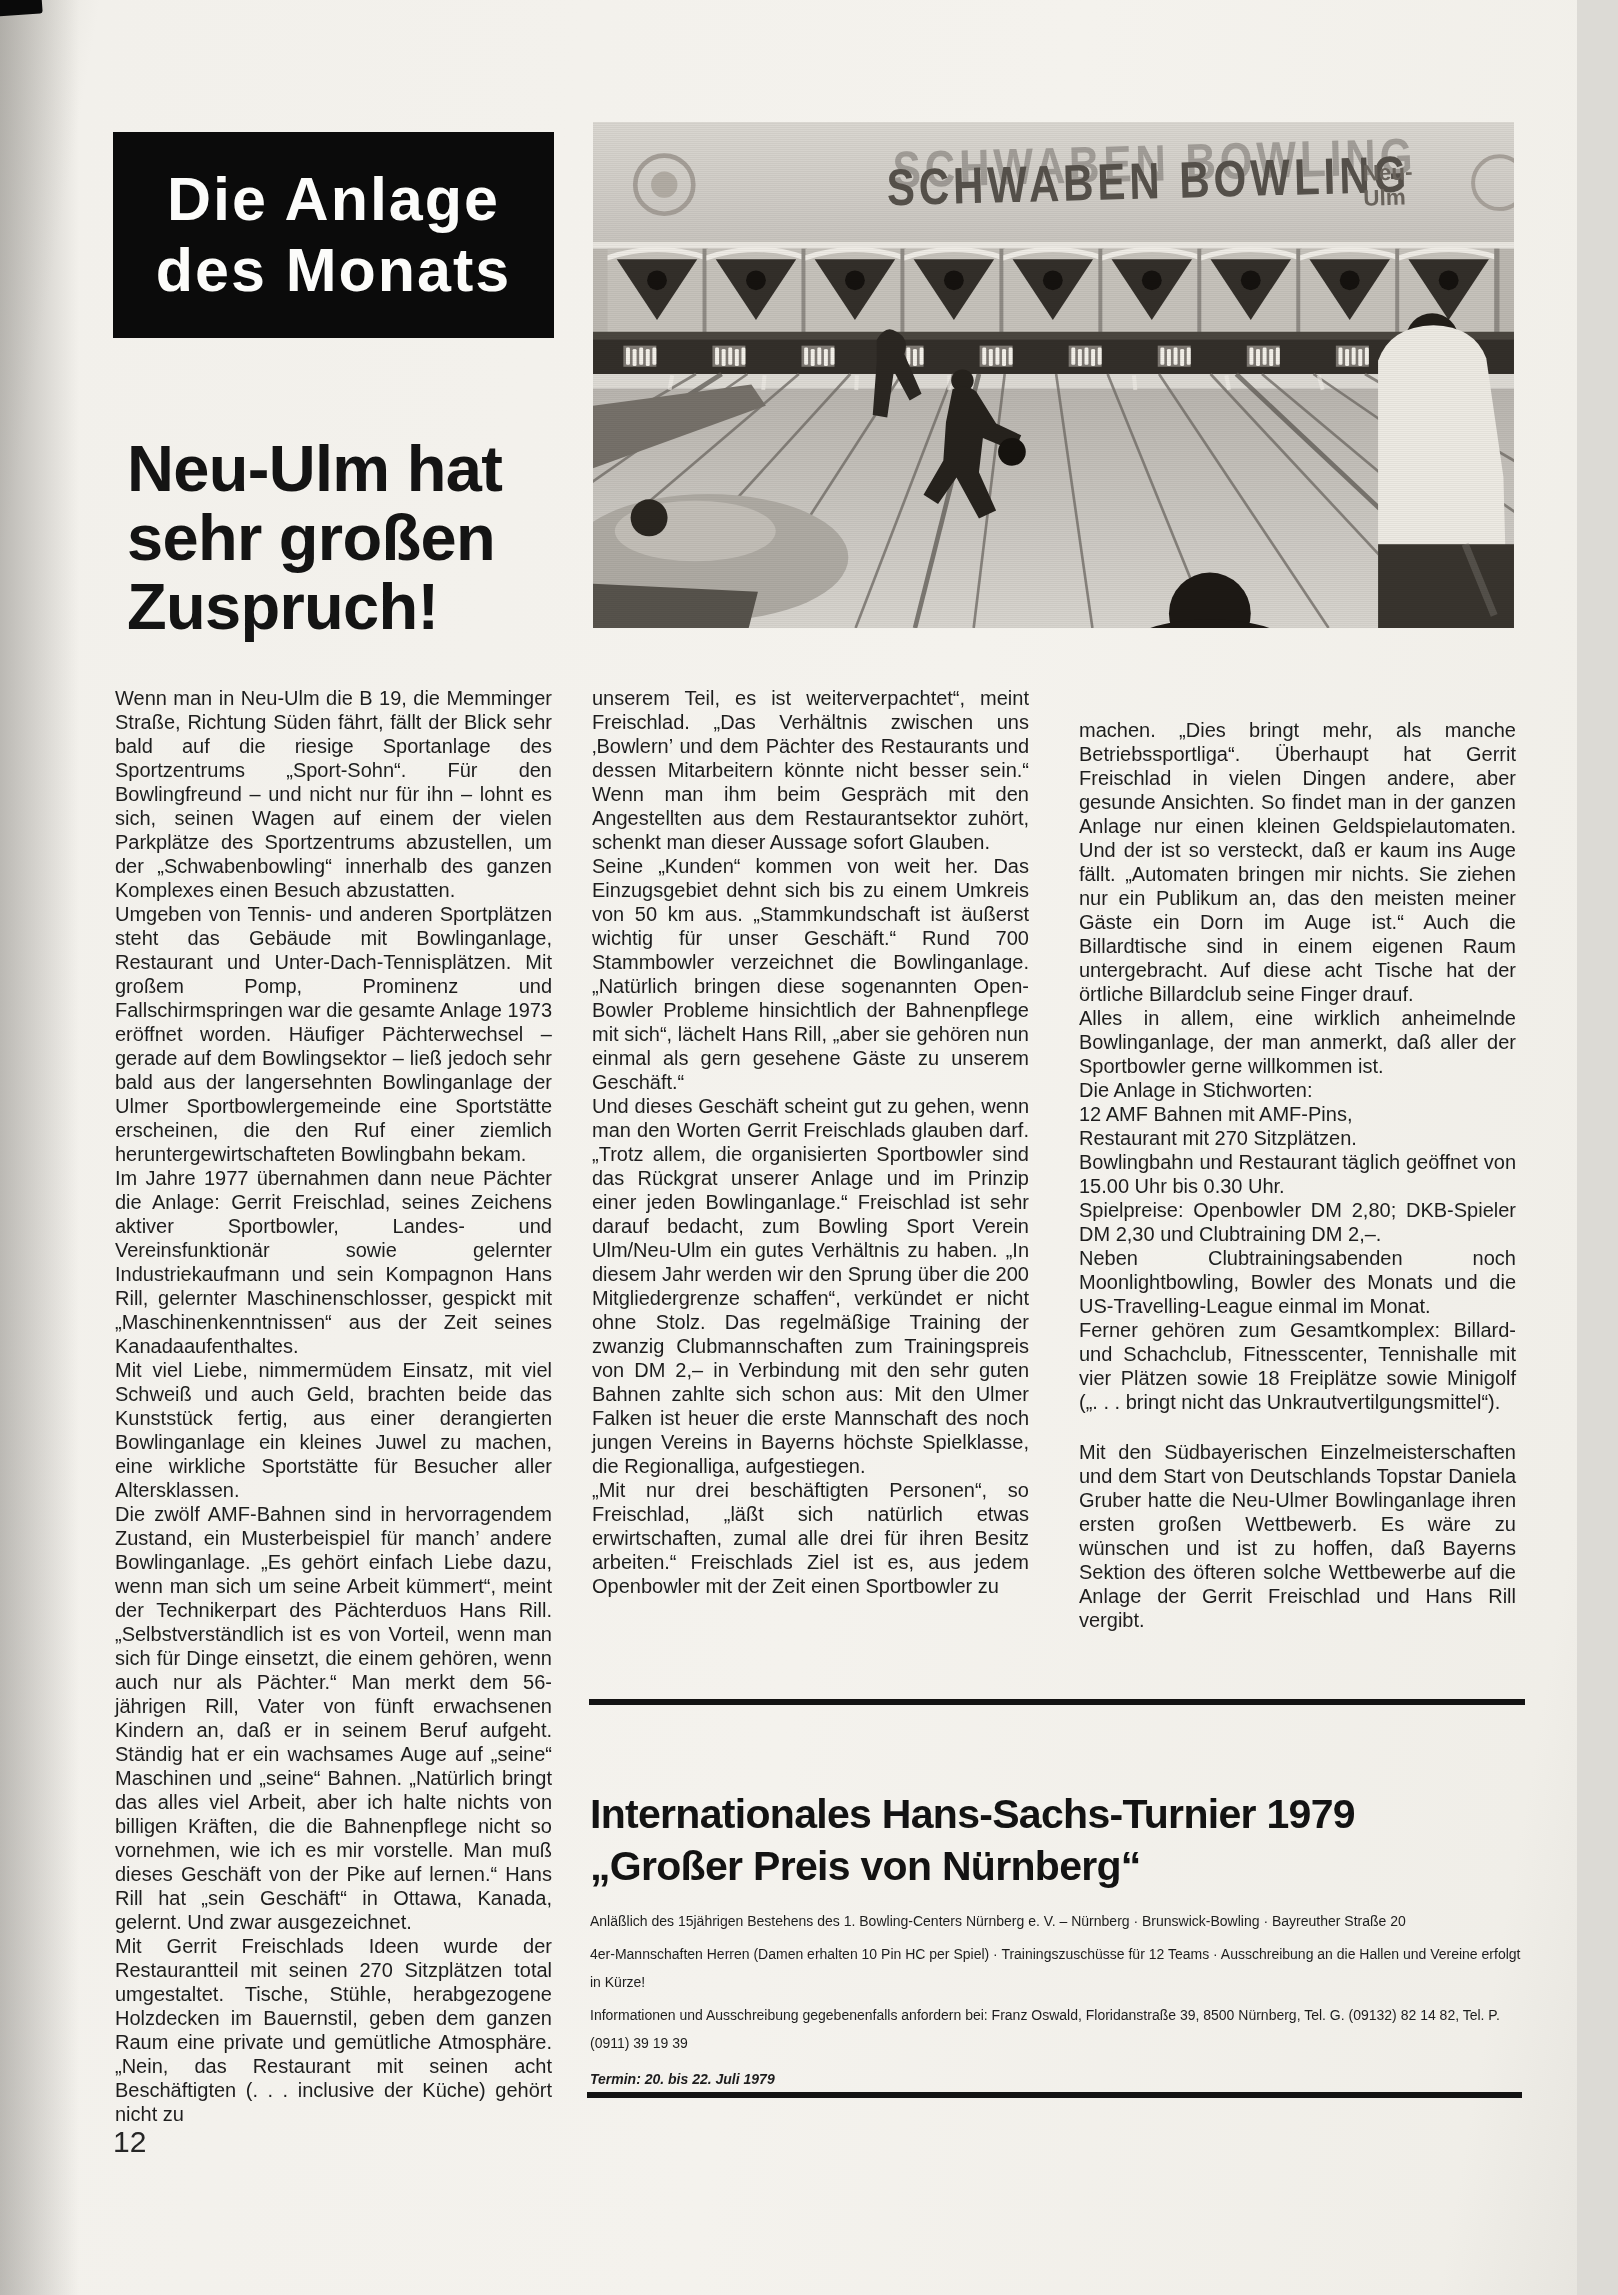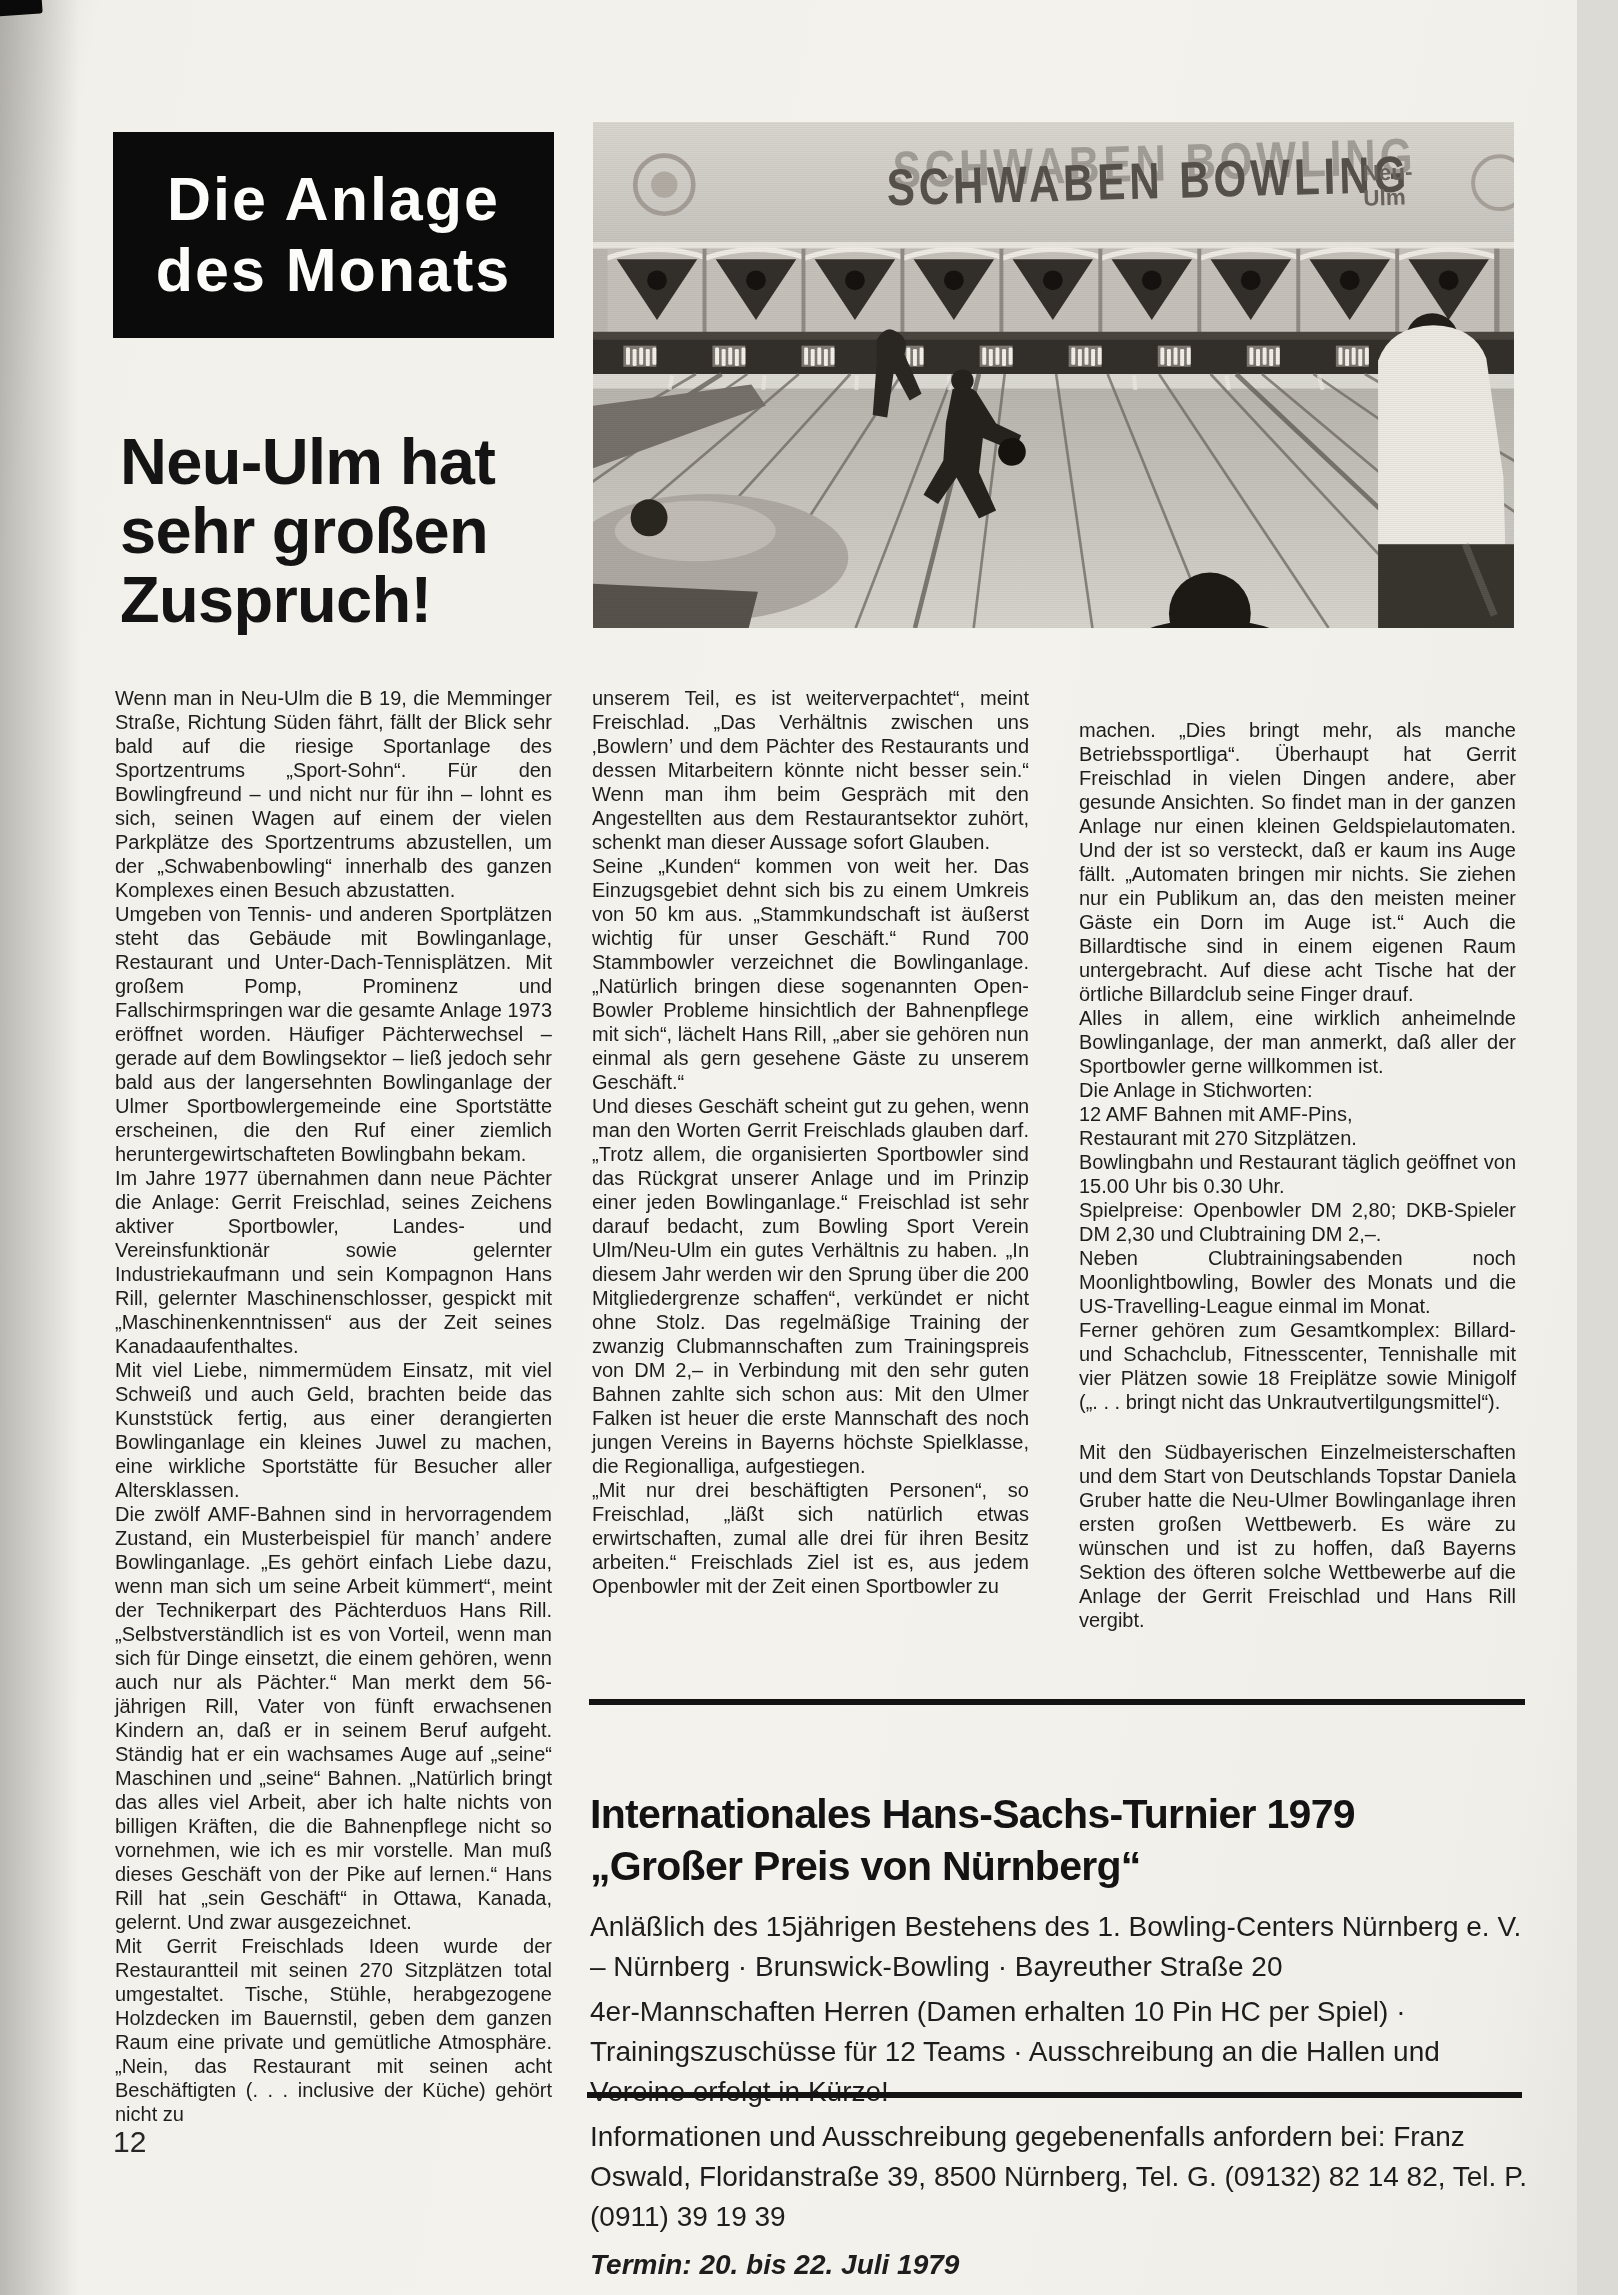--- a/index.html
+++ b/index.html
@@ -14,21 +14,21 @@
   .corner-mark{position:absolute;left:-9.2px;top:-6.6px;width:51px;height:22.4px;background:#0a0a0a;
     transform:rotate(-4deg);border-radius:2.6px;}
 
   .kicker{
     position:absolute;left:113px;top:132px;width:441px;height:206px;background:#0b0b0b;
     display:flex;align-items:center;justify-content:center;text-align:center;
     color:#fcfcfa;font-weight:700;font-size:61px;line-height:71px;letter-spacing:2px;
     white-space:pre-line;
   }
   .headline{
-    position:absolute;left:115px;top:422px;width:481px;margin:5px;
+    position:absolute;left:115px;top:422px;width:481px;margin:12px;
     font-size:65px;line-height:69px;font-weight:700;letter-spacing:-0.7px;color:#141414;
     white-space:pre-line;
   }
 
   
   .photo{position:absolute;left:593px;top:122px;width:921px;height:506px;margin:0;
     background:#ccc8c2;overflow:hidden;}
   .photo svg{position:absolute;left:0;top:0;}
   .photo .sign{
     position:absolute;left:293px;top:37px;font-weight:700;font-size:42px;letter-spacing:4px;
@@ -51,21 +51,21 @@
   .col3 .closing{margin-top:26px;}
 
   .rule{position:absolute;background:#131313;height:6px;}
   .rule-top{left:589px;top:1699px;width:936px;}
   .rule-bottom{left:587px;top:2092px;width:935px;}
 
   
   .announcement{position:absolute;left:590px;top:1788px;width:939px;}
   .announcement h2{margin:0 0 14.5px;font-size:41px;line-height:52px;font-weight:700;
     letter-spacing:-0.7px;color:#131313;white-space:pre-line;}
-  .announcement p{margin:0 0 5.3px;font-size:28px;line-height:40px;color:#1d1d1d;}
+  .announcement p{margin:0 0 5.3px;font-size:14px;line-height:28px;color:#1d1d1d;}
   .announcement .termin{font-weight:700;margin-top:8px;font-style:italic;}
 
   .page-number{position:absolute;left:113px;top:2125px;font-size:30px;color:#262626;}
 </style>
 </head>
 <body>
 
 <div class="page">
   <div class="left-shade"></div>
   <div class="corner-mark"></div>

